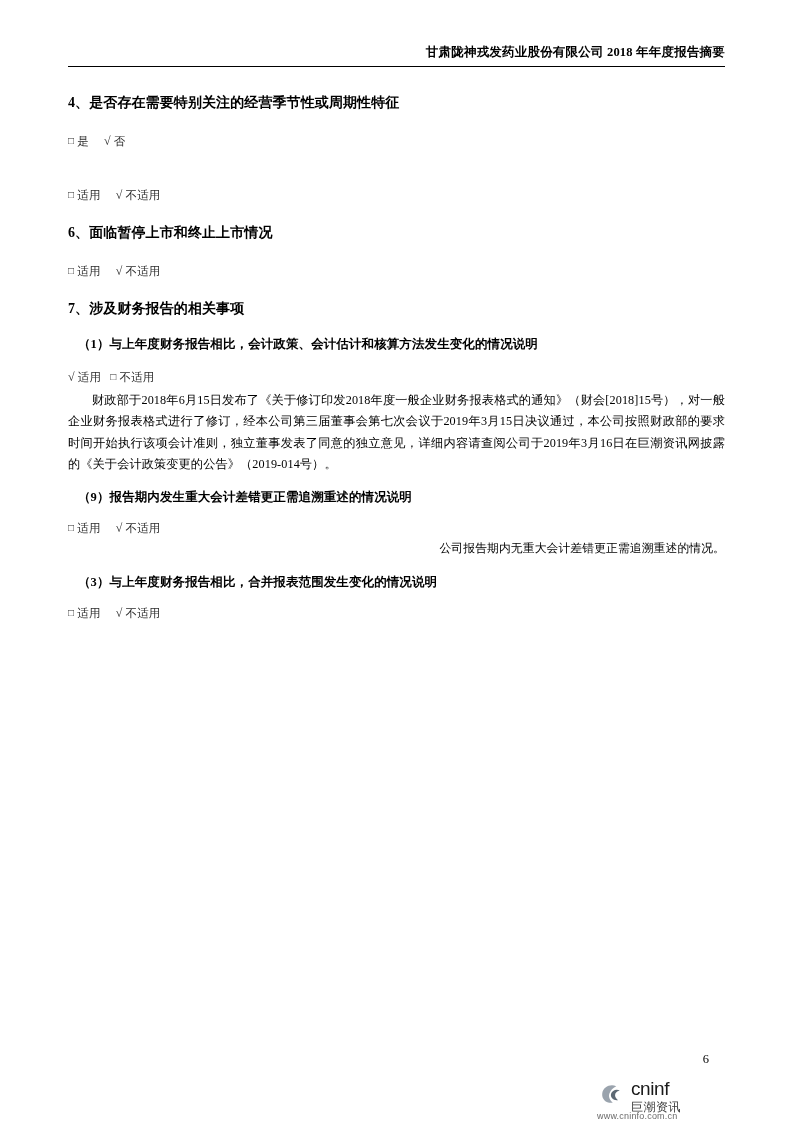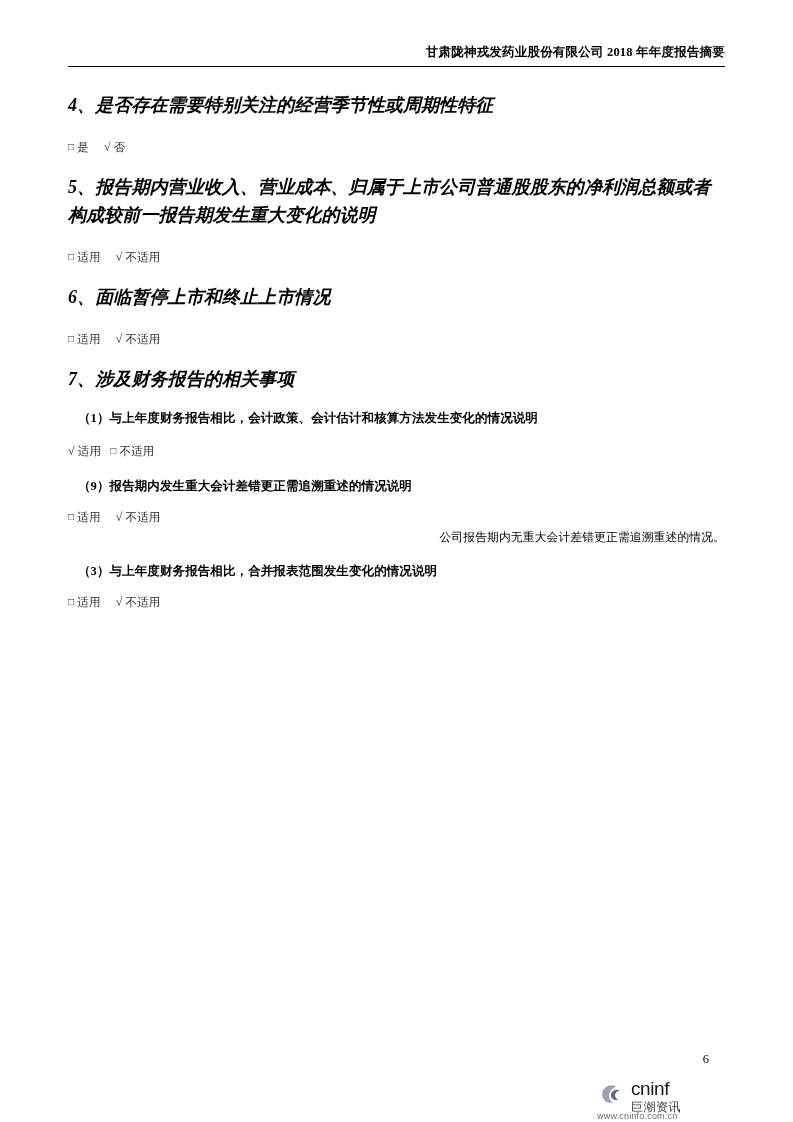--- a/index.html
+++ b/index.html
@@ -40,26 +40,25 @@
     height: 1px;
     background: #000000;
   }
   .content {
     position: absolute;
     left: 68px;
     top: 92px;
     width: 657px;
   }
   .q-head {
-    font-size: 18px;
+    font-size: 14px;
     font-weight: bold;
     line-height: 1.55;
     margin: 0 0 0 0;
     letter-spacing: 0.1px;
-    font-style: italic;
   }
   .spacer-18 { height: 18px; }
   .spacer-14 { height: 14px; }
   .spacer-12 { height: 12px; }
   .spacer-4 { height: 4px; }
   .opts {
     font-size: 11.5px;
     line-height: 1.5;
     color: #2b2b2b;
     letter-spacing: 0.2px;
@@ -162,21 +161,20 @@
   <div class="content">
 
     <div class="q-head">4、是否存在需要特别关注的经营季节性或周期性特征</div>
     <div class="spacer-18"></div>
     <div class="opts">
       <span class="box">□</span><span class="lbl">是</span><span class="gap"></span><span class="chk">√</span><span class="lbl">否</span>
     </div>
 
     <div class="spacer-18"></div>
 
-    <div class="q-head">5、报告期内营业收入、营业成本、归属于上市公司普通股股东的净利润总额或者构成较前一报告期发生重大变化的说明</div>
     <div class="spacer-18"></div>
     <div class="opts">
       <span class="box">□</span><span class="lbl">适用</span><span class="gap"></span><span class="chk">√</span><span class="lbl">不适用</span>
     </div>
 
     <div class="spacer-18"></div>
 
     <div class="q-head">6、面临暂停上市和终止上市情况</div>
     <div class="spacer-18"></div>
     <div class="opts">
@@ -188,20 +186,21 @@
     <div class="q-head">7、涉及财务报告的相关事项</div>
 
     <div class="spacer-14"></div>
 
     <div class="sub-head">（1）与上年度财务报告相比，会计政策、会计估计和核算方法发生变化的情况说明</div>
     <div class="spacer-14"></div>
     <div class="opts">
       <span class="chk" style="padding-left:0">√</span><span class="lbl">适用</span><span class="gap"></span><span class="box">□</span><span class="lbl">不适用</span>
     </div>
     <div class="spacer-4"></div>
+    <div class="body-text indent-2">财政部于2018年6月15日发布了《关于修订印发2018年度一般企业财务报表格式的通知》（财会[2018]15号），对一般企业财务报表格式进行了修订，经本公司第三届董事会第七次会议于2019年3月15日决议通过，本公司按照财政部的要求时间开始执行该项会计准则，独立董事发表了同意的独立意见，详细内容请查阅公司于2019年3月16日在巨潮资讯网披露的《关于会计政策变更的公告》（2019-014号）。</div>
 
     <div class="spacer-12"></div>
 
     <div class="sub-head">（9）报告期内发生重大会计差错更正需追溯重述的情况说明</div>
     <div class="spacer-12"></div>
     <div class="opts">
       <span class="box">□</span><span class="lbl">适用</span><span class="gap"></span><span class="chk">√</span><span class="lbl">不适用</span>
     </div>
     <div class="plain-note">公司报告期内无重大会计差错更正需追溯重述的情况。</div>
 

